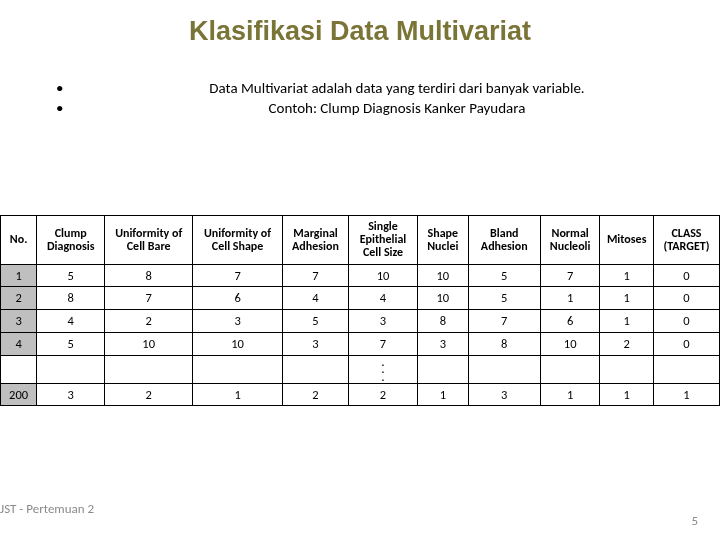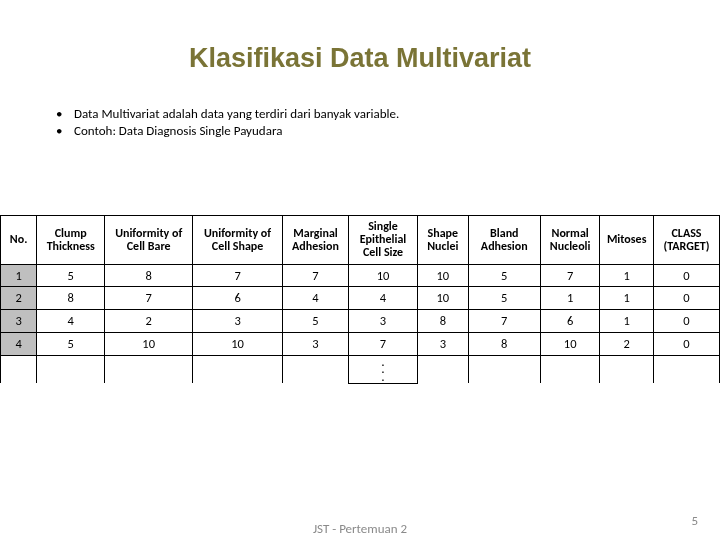--- a/index.html
+++ b/index.html
@@ -10,29 +10,30 @@
     font-family: Calibri, Arial, sans-serif;
     color: #000;
     position: relative;
     overflow: hidden;
   }
   .title {
     text-align: center;
     font-weight: bold;
     font-size: 27px;
     color: #7a7436;
-    margin-top: 43px;
+    margin-top: 16px;
     font-family: Arial, sans-serif;
   }
   .bullets {
     margin-top: 32px;
     margin-left: 56px;
-    font-size: 13px;
+    font-size: 15px;
     line-height: 1.3;
     color: #000;
+    text-align: center;
   }
   .bullets li {
     list-style: none;
     position: relative;
     padding-left: 18px;
   }
   .bullets li::before {
     content: "•";
     position: absolute;
     left: 0;
@@ -82,63 +83,62 @@
     border-bottom: none;
   }
   .dots {
     font-size: 14px;
     line-height: 0.55;
     letter-spacing: 0;
     padding-top: 2px;
   }
   .footer-center {
     position: absolute;
-    bottom: 4px;
+    bottom: 24px;
     left: 0;
     width: 100%;
-    text-align: center;
     font-size: 13px;
     color: #8a8a8a;
   }
   .footer-page {
     position: absolute;
     bottom: 12px;
     right: 22px;
     font-size: 13px;
     color: #8a8a8a;
   }
 </style>
 </head>
 <body>
 
 <div class="title">Klasifikasi Data Multivariat</div>
 
 <ul class="bullets">
   <li>Data Multivariat adalah data yang terdiri dari banyak variable.</li>
-  <li>Contoh: Data Diagnosis Single Payudara</li>
+  <li>Contoh: Clump Diagnosis Kanker Payudara</li>
 </ul>
 
 <table>
   <colgroup>
     <col style="width:33px">
     <col style="width:62px">
     <col style="width:80px">
     <col style="width:82px">
     <col style="width:60px">
     <col style="width:63px">
     <col style="width:46px">
     <col style="width:66px">
     <col style="width:54px">
     <col style="width:49px">
     <col style="width:60px">
   </colgroup>
   <thead>
     <tr>
       <th>No.</th>
-      <th>Clump Thickness</th>
+      <th>Clump Diagnosis</th>
       <th>Uniformity of Cell Bare</th>
       <th>Uniformity of Cell Shape</th>
       <th>Marginal Adhesion</th>
       <th>Single Epithelial Cell Size</th>
       <th>Shape Nuclei</th>
       <th>Bland Adhesion</th>
       <th>Normal Nucleoli</th>
       <th>Mitoses</th>
       <th>CLASS (TARGET)</th>
     </tr>
@@ -202,17 +202,30 @@
       <td class="blank"></td>
       <td class="blank"></td>
       <td class="blank"></td>
       <td class="dots" style="border-left:none;border-right:none;border-top:1px solid #000;border-bottom:1px solid #000;">.<br>.<br>.</td>
       <td class="blank"></td>
       <td class="blank"></td>
       <td class="blank"></td>
       <td class="blank"></td>
       <td class="blank" style="border-right:1px solid #000"></td>
     </tr>
+    <tr>
+      <td class="rowhead">200</td>
+      <td>3</td>
+      <td>2</td>
+      <td>1</td>
+      <td>2</td>
+      <td>2</td>
+      <td>1</td>
+      <td>3</td>
+      <td>1</td>
+      <td>1</td>
+      <td>1</td>
+    </tr>
   </tbody>
 </table>
 
 <div class="footer-center">JST - Pertemuan 2</div>
 <div class="footer-page">5</div>
 
 </body></html>

